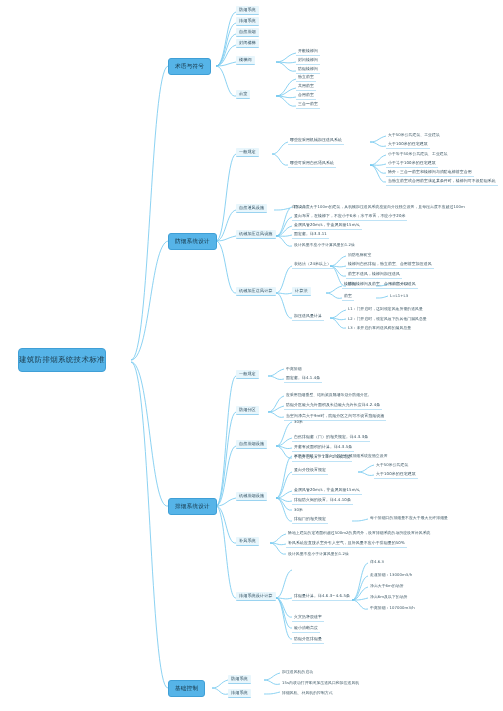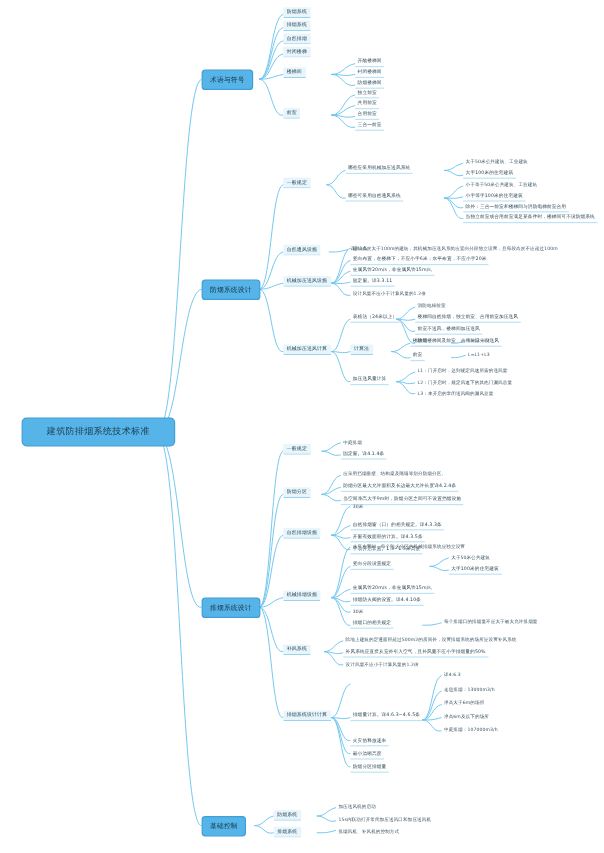--- a/index.html
+++ b/index.html
@@ -6,21 +6,21 @@
   body{width:503px;height:711px;position:relative;overflow:hidden;
        font-family:"DejaVu Sans","Liberation Sans",sans-serif;}
   #canvas{position:absolute;inset:0;}
   svg.links{position:absolute;left:0;top:0;width:503px;height:711px;pointer-events:none;}
 
   .node{position:absolute;white-space:nowrap;box-sizing:border-box;}
 
   
   .root{
     background:#56b4e8;border:1px solid #3f9fd6;border-radius:4px;
-    color:#1b3a4b;font-size:7.5px;padding:6px 20px;letter-spacing:.3px;
+    color:#1b3a4b;font-size:7.5px;padding:6px 0;letter-spacing:.3px;
   }
   
   .lvl1{
     background:#56b4e8;border:1px solid #3f9fd6;border-radius:3px;
     color:#133040;font-size:5.6px;padding:3.5px 6px;letter-spacing:.2px;
   }
   
   .lvl2{
     color:#2b4a5c;font-size:4.1px;padding:1px 3px 1.5px 3px;
     border-bottom:1px solid #9ad3f0;background:rgba(214,238,250,.55);

